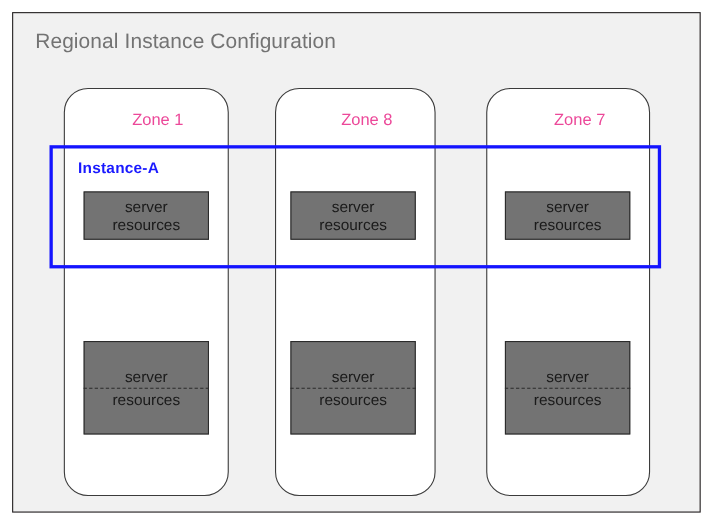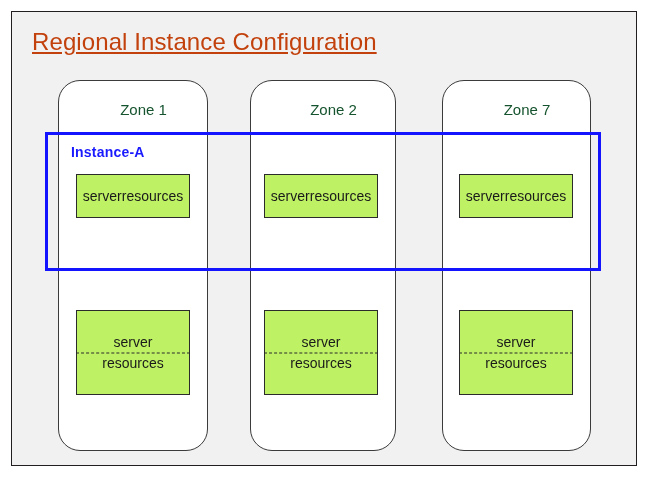--- a/index.html
+++ b/index.html
@@ -30,25 +30,24 @@
     height: 455px;
     background: #f1f1f1;
     border: 1.5px solid #231f20;
     box-sizing: border-box;
   }
 
   .region-title {
     position: absolute;
     left: 20px;
     top: 16px;
-    font-size: 24px;
-    color: #c2410c;
+    font-size: 19px;
+    color: #737373;
     letter-spacing: 0.1px;
     white-space: nowrap;
-    text-decoration: underline;
   }
 
   
   .zone-card {
     position: absolute;
     top: 68px;
     width: 150px;
     height: 371px;
     background: #ffffff;
     border: 1.1px solid #3b3b3b;
@@ -59,56 +58,56 @@
   .zone-2 { left: 238px; width: 146px; }
   .zone-3 { left: 430px; width: 149px; }
 
   .zone-label {
     position: absolute;
     top: 20px;
     left: 0;
     right: 0;
     text-align: center;
     font-size: 15px;
-    color: #14532d;
+    color: #ec4899;
     padding-left: 21px;
   }
 
   
   .instance-band {
     position: absolute;
     left: 33px;
     width: 556px;
     border: 3px solid #1414ff;
     box-sizing: border-box;
     background: transparent;
     pointer-events: none;
   }
-  .band-a { top: 120px; height: 139px; }
+  .band-a { top: 120px; height: 112px; }
   .band-b { top: 255px; height: 149px; }
 
   .instance-label {
     position: absolute;
     left: 23px;
     top: 9px;
     font-size: 14px;
     font-weight: bold;
     color: #1a1aff;
     letter-spacing: 0.2px;
     white-space: nowrap;
   }
 
   
   .server-box {
     position: absolute;
-    background: #bef264;
+    background: #737373;
     border: 1.2px solid #2b2b2b;
     box-sizing: border-box;
     display: flex;
-    flex-direction: row;
+    flex-direction: column;
     align-items: center;
     justify-content: center;
   }
   .server-box .line {
     font-size: 14px;
     color: #1a1a1a;
     line-height: 17px;
     text-align: center;
     white-space: nowrap;
   }
@@ -169,21 +168,21 @@
 <div id="canvas">
 
   <div class="region-panel">
 
     <div class="region-title">Regional Instance Configuration</div>
 
     <div class="zone-card zone-1">
       <div class="zone-label">Zone 1</div>
     </div>
     <div class="zone-card zone-2">
-      <div class="zone-label">Zone 2</div>
+      <div class="zone-label">Zone 8</div>
     </div>
     <div class="zone-card zone-3">
       <div class="zone-label">Zone 7</div>
     </div>
 
     <div class="server-box box-a box-a1">
       <div class="line">server</div>
       <div class="line">resources</div>
     </div>
     <div class="server-box box-a box-a2">

